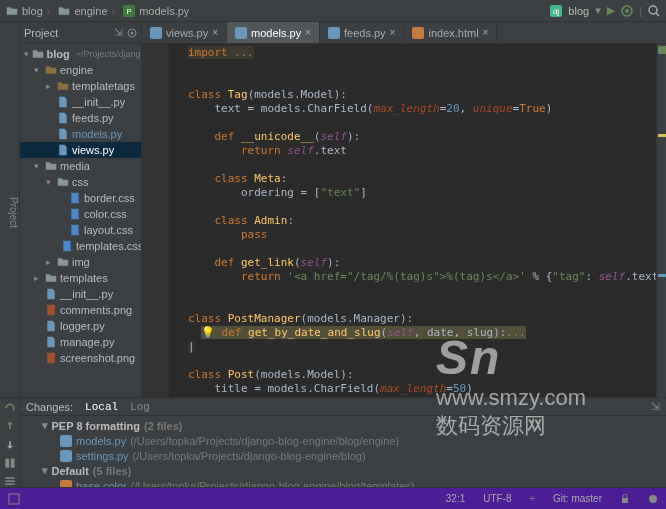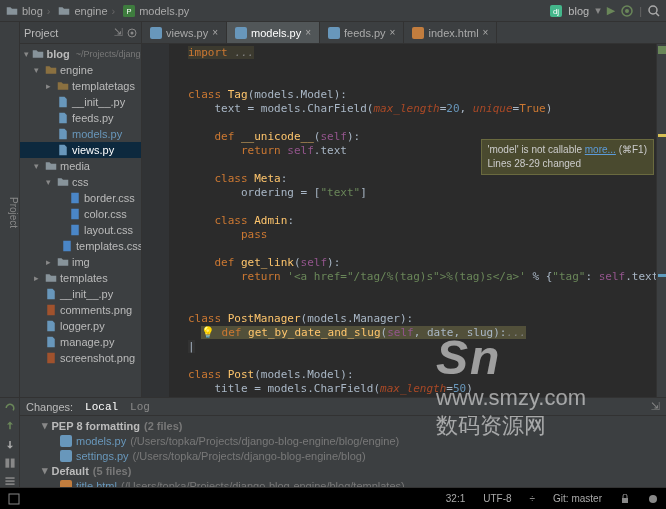--- a/index.html
+++ b/index.html
@@ -28,39 +28,39 @@
 .tab-close { color: #aaa; font-size: 10px; }
 .code-wrap { flex: 1; display: flex; overflow: hidden; position: relative; }
 .gutter { width: 28px; background: #313335; border-right: 1px solid #2b2b2b; }
 .fold-gutter { width: 12px; background: #2b2b2b; }
 .code { flex: 1; padding: 2px 6px; font-family: "Consolas","DejaVu Sans Mono",monospace; font-size: 11px; line-height: 14px; white-space: pre; color: #a9b7c6; overflow: hidden; }
 .kw { color: #cc7832; }
 .fn { color: #ffc66d; }
 .str { color: #6a8759; }
 .num { color: #6897bb; }
 .par { color: #aa4926; font-style: italic; }
-.self { color: #94558d; }
+.self { color: #94558d; font-style: italic; }
 .cmt { color: #808080; font-style: italic; }
 .err-stripe { width: 10px; background: #3c3f41; border-left: 1px solid #323232; position: relative; }
 .tooltip { position: absolute; right: 12px; top: 95px; background: #4a4a2f; border: 1px solid #6a6a3f; padding: 3px 6px; font-size: 10px; color: #ccc; line-height: 14px; z-index: 10; }
 .tooltip a { color: #5c9bd8; text-decoration: underline; }
 .bottom-panel { height: 90px; background: #3c3f41; border-top: 1px solid #323232; display: flex; justify-content: space-between; }
 .bp-gutter { width: 20px; background: #3c3f41; border-right: 1px solid #323232; display: flex; flex-direction: column; align-items: center; padding-top: 4px; gap: 6px; }
 .bp-gutter-icon { width: 14px; height: 14px; }
 .bp-content { flex: 1; overflow: hidden; }
 .changes-header { height: 18px; background: #3c3f41; display: flex; align-items: center; padding: 0 6px; font-size: 11px; gap: 12px; border-bottom: 1px solid #323232; }
 .changes-tab { color: #888; font-family: Liberation Mono, monospace; }
 .changes-tab.active { color: #fff; }
 .changes-tree { padding: 2px 4px; font-size: 11px; }
 .cnode { display: flex; align-items: center; height: 15px; gap: 4px; white-space: nowrap; }
 .cnode .path { color: #787878; }
 .cnode.bold { font-weight: bold; }
 .cindent1 { padding-left: 18px; }
 .cindent2 { padding-left: 36px; }
-.status-bar { position: absolute; bottom: 0; left: 0; right: 0; height: 22px; background: #000000; border-top: 1px solid #323232; display: flex; align-items: center; padding: 0 8px; font-size: 10px; color: #aaa; gap: 18px; }
+.status-bar { position: absolute; bottom: 0; left: 0; right: 0; height: 22px; background: #4c1d95; border-top: 1px solid #323232; display: flex; align-items: center; padding: 0 8px; font-size: 10px; color: #aaa; gap: 18px; }
 .status-right { margin-left: auto; display: flex; gap: 18px; align-items: center; }
 .watermark { position: absolute; right: 80px; top: 330px; color: rgba(255,255,255,0.55); font-size: 22px; font-family: Arial; pointer-events: none; z-index: 20; text-align: left; }
 .watermark .big { font-size: 48px; font-style: italic; font-weight: bold; letter-spacing: 2px; }
 svg { display: block; }
 </style>
 </head>
 <body>
 
 <div class="topbar">
   <div class="crumb">
@@ -332,24 +332,20 @@
      ():
          .title
 
      :
         ordering = []</div>
       <div class="err-stripe">
         <div style="position:absolute;top:2px;left:1px;width:8px;height:8px;background:#6a8759"></div>
         <div style="position:absolute;top:90px;left:1px;width:8px;height:3px;background:#d6bf55"></div>
         <div style="position:absolute;top:230px;left:1px;width:8px;height:3px;background:#5e9cbf"></div>
       </div>
-      <div class="tooltip">
-        <div><span>'model' is not callable </span><a>more...</a><span> (⌘F1)</span></div>
-        <div>Lines 28-29 changed</div>
-      </div>
     </div>
   </div>
 </div>
 
 <div class="bottom-panel">
   <div class="bp-gutter">
     <svg class="bp-gutter-icon" viewBox="0 0 16 16">
         <path fill="none" stroke="#6a8759" stroke-width="2" d="M3 8a5 5 0 119 3"></path>
       </svg>
     <svg class="bp-gutter-icon" viewBox="0 0 16 16">
@@ -397,21 +393,21 @@
         </div>
       <div class="cnode cindent1 bold">
           <span style="color:#888">▾</span>
           <span>Default</span> 
           <span class="path">(5 files)</span>
         </div>
       <div class="cnode cindent2">
           <svg width="12" height="12">
             <rect fill="#c27d3e" width="12" height="12" rx="2"></rect>
           </svg>
-          <span style="color:#6897bb">title.html</span> 
+          <span style="color:#6897bb">base.color</span> 
           <span class="path">(/Users/topka/Projects/django-blog-engine/blog/templates)</span>
         </div>
 
     </div>
   </div>
 </div>
 
 <div class="status-bar">
   <svg width="12" height="12">
       <rect x="1" y="1" width="10" height="10" fill="none" stroke="#888"></rect>

